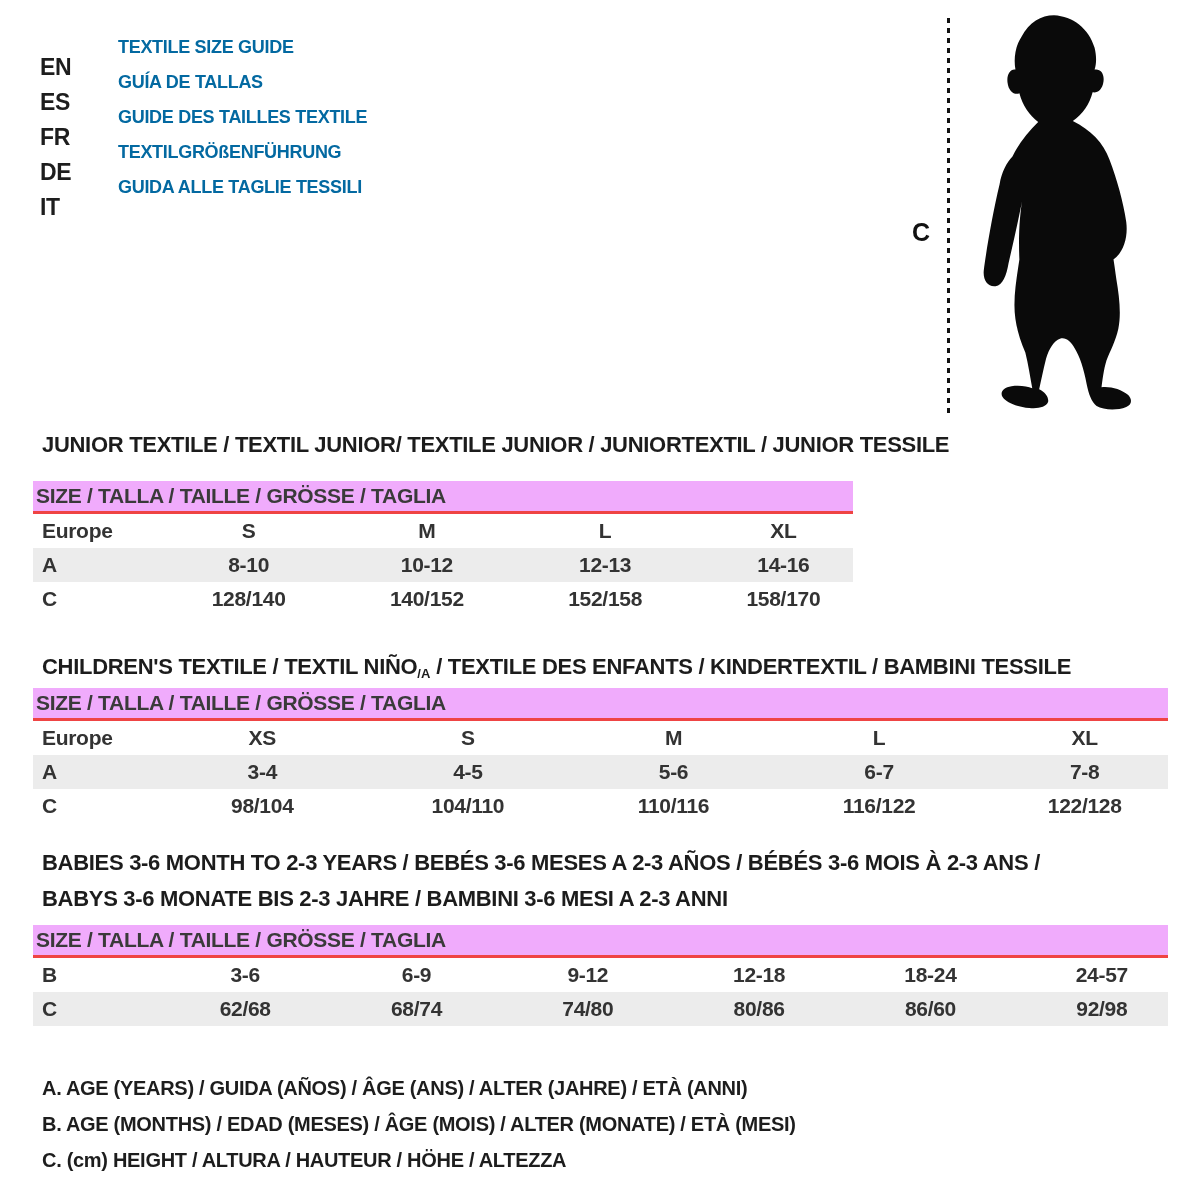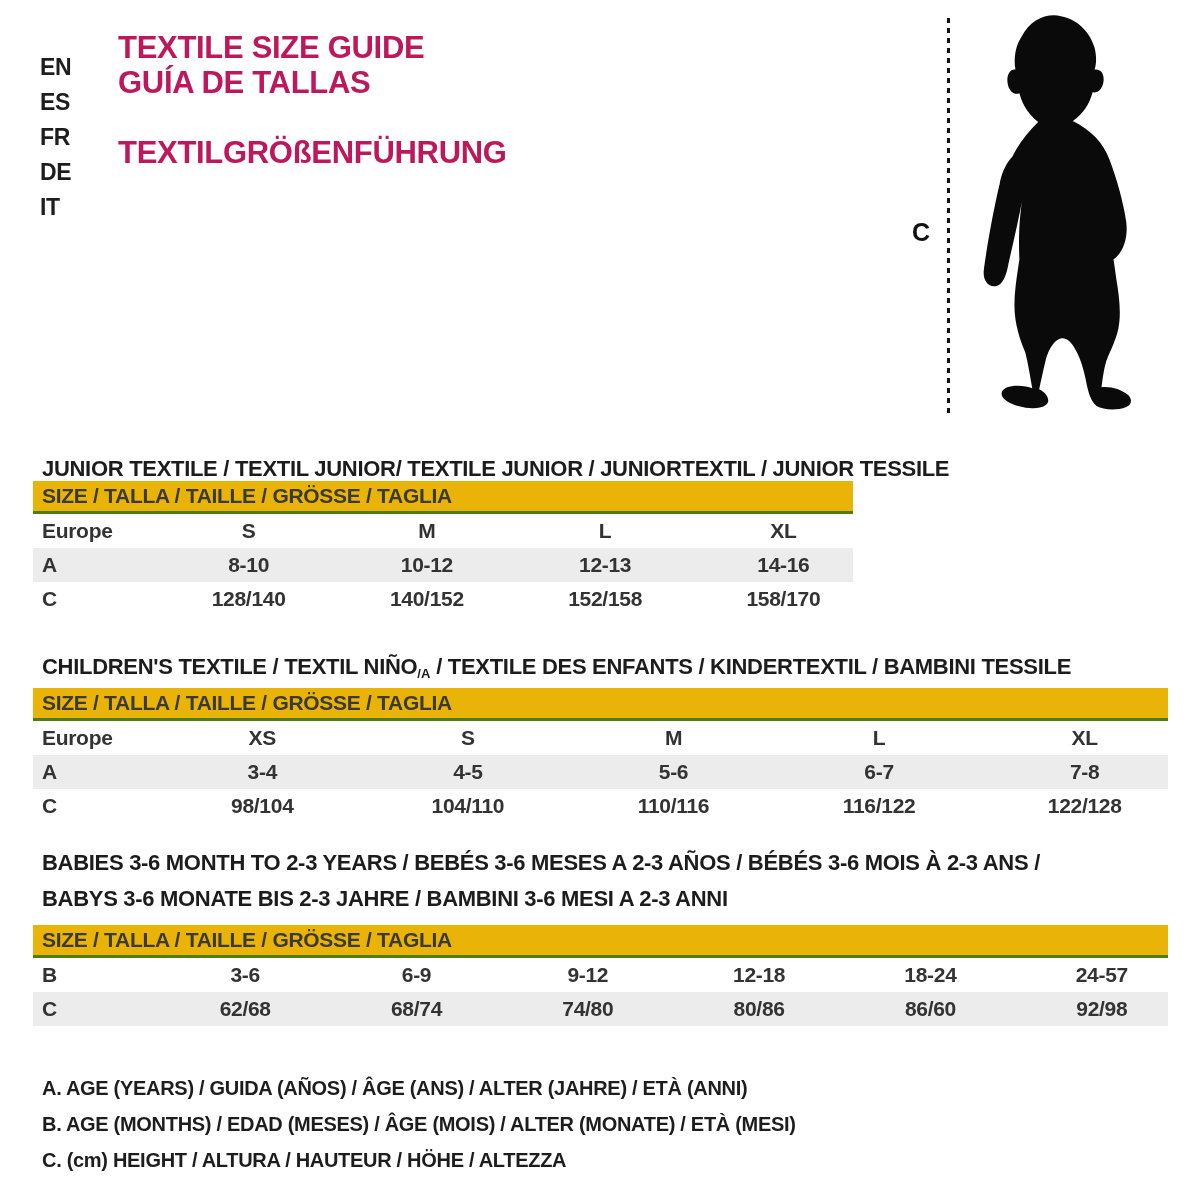--- a/index.html
+++ b/index.html
@@ -5,37 +5,37 @@
   html,body{margin:0;padding:0;background:#ffffff;}
   .page{
     position:relative;width:1200px;height:1200px;background:#ffffff;overflow:hidden;
     font-family:"Liberation Sans", sans-serif;font-weight:700;color:#2b2b2b;
     letter-spacing:-0.3px;
   }
   
   .lang-block{position:absolute;left:40px;top:30px;}
   .lang-row{display:flex;height:35px;align-items:center;}
   .lang-code{width:78px;font-size:23px;color:#1d1d1d;margin-top:40px;}
-  .lang-title{font-size:31px;color:#be185d;white-space:nowrap;}
+  .lang-title{font-size:18px;color:#0369a1;white-space:nowrap;}
   
   .measure-label{position:absolute;left:912px;top:218px;font-size:25px;color:#111;}
   .dash-line{
     position:absolute;left:947px;top:18px;width:3px;height:398px;
     background:repeating-linear-gradient(to bottom,#111 0 5px,transparent 5px 10px);
   }
   .baby-svg{position:absolute;left:962px;top:12px;width:188px;height:406px;}
   
   .sec-title{position:absolute;left:42px;font-size:22px;color:#1c1c1c;white-space:nowrap;}
   .sec-title .subA{font-size:13px;vertical-align:-4px;letter-spacing:0;}
   .sec-title.two-line{line-height:36px;}
   
   .size-table{position:absolute;left:33px;}
   .t-header{
-    height:30px;background:#eab308;border-bottom:3px solid #4d7c0f;
-    display:flex;align-items:center;padding-left:9px;font-size:21px;color:#3a3a3a;
+    height:30px;background:#f0abfc;border-bottom:3px solid #ef4444;
+    display:flex;align-items:center;padding-left:3px;font-size:21px;color:#3a3a3a;
   }
   .t-row{display:flex;height:34px;align-items:center;font-size:21px;color:#333;gap:39px;}
   .t-row.shaded{background:#ececec;}
   .t-label{width:98px;padding-left:9px;}
   .t-cell{flex:1;text-align:center;}
   
   .legend{position:absolute;left:42px;top:1070px;}
   .legend-line{height:36px;line-height:36px;font-size:20px;color:#1d1d1d;white-space:nowrap;}
 </style>
 </head>
@@ -47,27 +47,29 @@
     <div class="lang-row">
       <span class="lang-code">EN</span>
       <span class="lang-title">TEXTILE SIZE GUIDE</span>
     </div>
     <div class="lang-row">
       <span class="lang-code">ES</span>
       <span class="lang-title">GUÍA DE TALLAS</span>
     </div>
     <div class="lang-row">
       <span class="lang-code">FR</span>
+      <span class="lang-title">GUIDE DES TAILLES TEXTILE</span>
     </div>
     <div class="lang-row">
       <span class="lang-code">DE</span>
       <span class="lang-title">TEXTILGRÖßENFÜHRUNG</span>
     </div>
     <div class="lang-row">
       <span class="lang-code">IT</span>
+      <span class="lang-title">GUIDA ALLE TAGLIE TESSILI</span>
     </div>
   </div>
 
   <span class="measure-label">C</span>
   <div class="dash-line"></div>
   <svg class="baby-svg" viewBox="0 0 190 410" aria-hidden="true">
     <path fill="#0a0a0a" d="M93 3
       C112 4 128 16 134 36 C136 44 136 52 134 58
       C140 57 144 62 143 70 C142 78 137 82 132 81
       C129 93 122 103 112 110
@@ -104,21 +106,21 @@
       C25 238 31 203 38 174
       C40 162 45 152 51 146
       C57 133 67 121 77 111
       C68 104 61 94 58 82
       C53 84 47 80 46 71
       C45 63 49 57 54 58
       C52 47 54 34 60 25
       C68 10 80 3 93 3 Z"></path>
   </svg>
 
-  <div class="sec-title" style="top:456px">JUNIOR TEXTILE / TEXTIL JUNIOR/ TEXTILE JUNIOR / JUNIORTEXTIL / JUNIOR TESSILE</div>
+  <div class="sec-title" style="top:432px">JUNIOR TEXTILE / TEXTIL JUNIOR/ TEXTILE JUNIOR / JUNIORTEXTIL / JUNIOR TESSILE</div>
   <div class="size-table" style="top:481px;width:820px">
     <div class="t-header">SIZE / TALLA / TAILLE / GRÖSSE / TAGLIA</div>
     <div class="t-row">
       <span class="t-label">Europe</span>
       <span class="t-cell">S</span>
       <span class="t-cell">M</span>
       <span class="t-cell">L</span>
       <span class="t-cell">XL</span>
     </div>
     <div class="t-row shaded">

